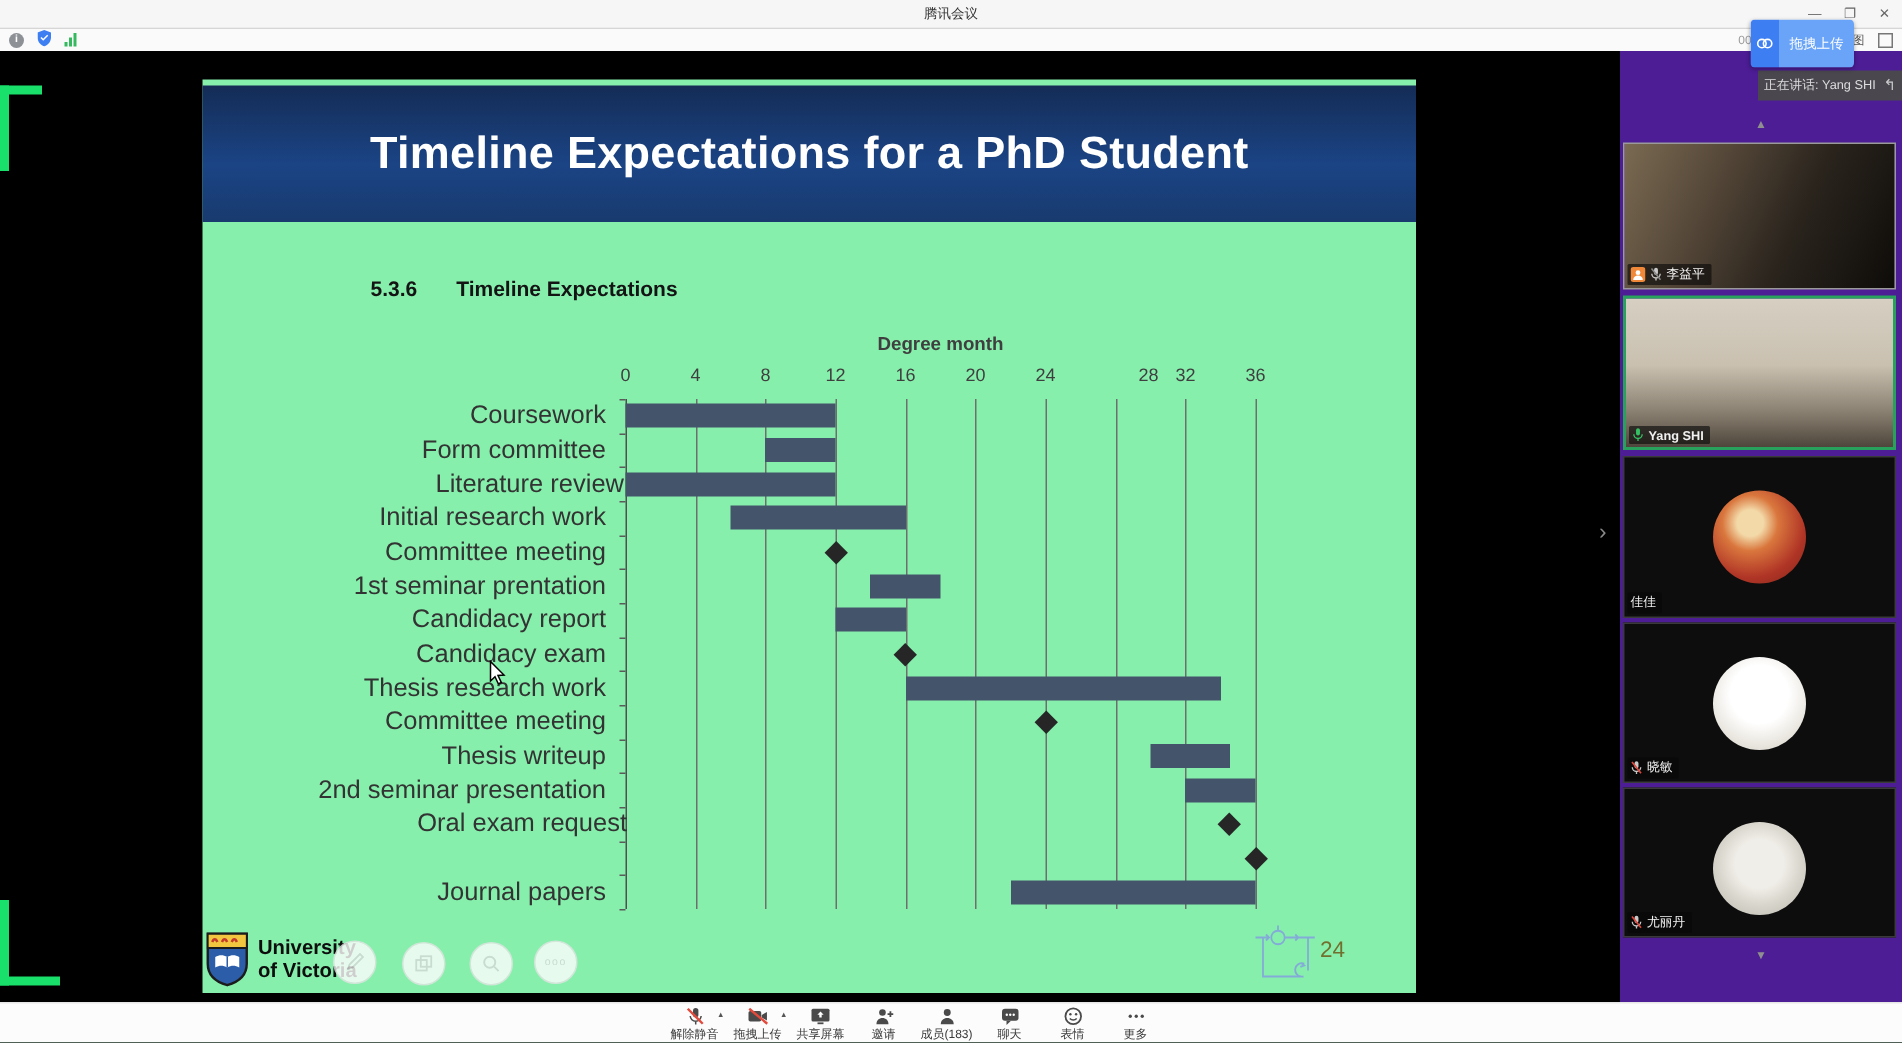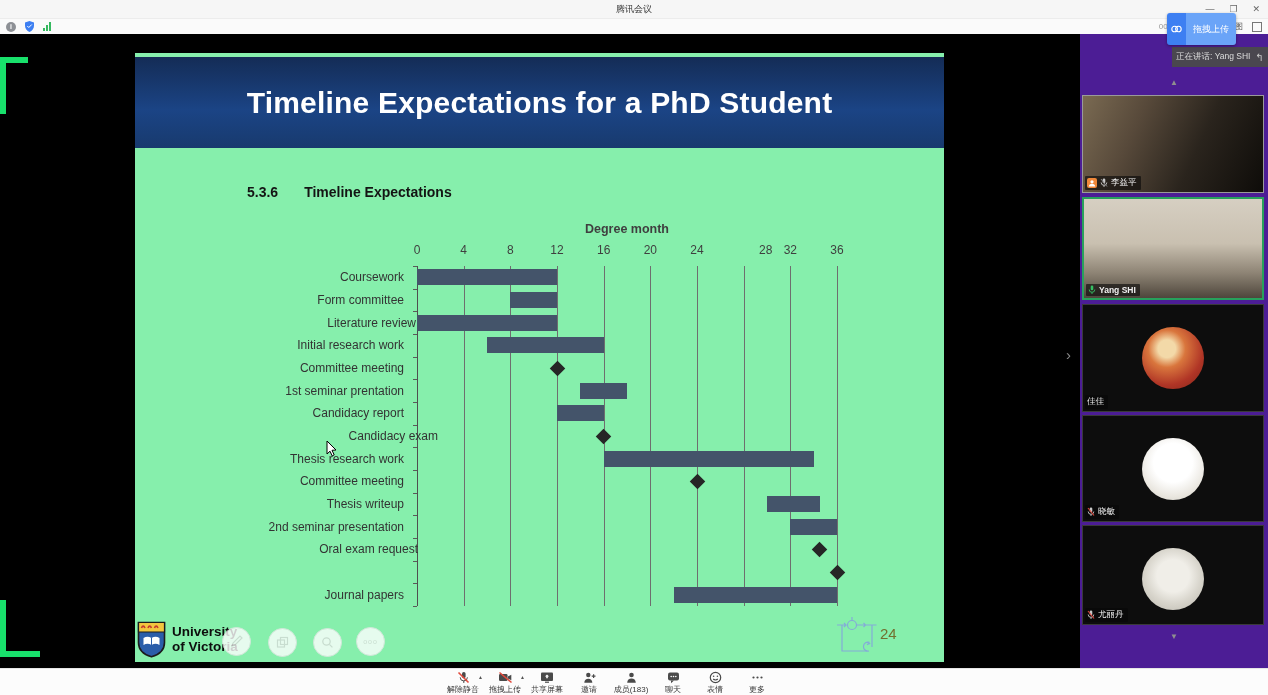--- a/index.html
+++ b/index.html
@@ -35,21 +35,21 @@
           display:flex;align-items:center;justify-content:center;}
   .banner .btxt{color:#fff;font-size:30px;font-weight:bold;letter-spacing:.2px;}
   .secthead{position:absolute;left:112px;top:131px;display:flex;gap:26px;font-size:14px;font-weight:600;color:#141414;}
 
   
   #gantt{position:absolute;left:0;top:0;width:100%;height:100%;}
   .g-title{position:absolute;text-align:center;font-size:12.5px;font-weight:bold;color:#3f3f3f;}
   .g-tick{position:absolute;text-align:center;font-size:12px;color:#3f3f3f;}
   .g-grid{position:absolute;width:1px;background:#6e6e6e;}
   .g-rtick{position:absolute;width:4px;height:1px;background:#5a5a5a;}
-  .g-label{position:absolute;width:269px;text-align:right;font-size:12px;color:#333;line-height:16px;}
+  .g-label{position:absolute;width:269px;text-align:right;font-size:17px;color:#333;line-height:16px;}
   .g-bar{position:absolute;height:16px;}
   .g-mile{position:absolute;width:11px;height:11px;transform:rotate(45deg);}
 
   
   .uvic{position:absolute;left:2px;top:568px;display:flex;gap:6px;align-items:flex-start;}
   .uvic-tx{font-size:13.5px;font-weight:bold;color:#0d0d0d;line-height:15px;padding-top:3px;}
   .ghost{position:absolute;width:27px;height:27px;border:1px solid #e4e4e4;border-radius:50%;
          display:flex;align-items:center;justify-content:center;opacity:.8;background:#fff;}
   .doodle{position:absolute;left:701px;top:563px;}
   .pagenum{position:absolute;left:745px;top:572px;font-size:15px;color:#72702f;}
@@ -199,21 +199,21 @@
         <div class="g-label" style="left: 0px; top: 261.667px; padding-left: 12px;">Literature review</div>
         <div class="g-bar" style="left: 282px; top: 261.667px; width: 140.004px; background: rgb(68, 84, 106);"></div>
         <div class="g-label" style="left: 0px; top: 284.333px;">Initial research work</div>
         <div class="g-bar" style="left: 352.002px; top: 284.333px; width: 116.67px; background: rgb(68, 84, 106);"></div>
         <div class="g-label" style="left: 0px; top: 307px;">Committee meeting</div>
         <div class="g-mile" style="left: 416.504px; top: 309.5px; background: rgb(38, 38, 38);"></div>
         <div class="g-label" style="left: 0px; top: 329.667px;">1st seminar prentation</div>
         <div class="g-bar" style="left: 445.338px; top: 329.667px; width: 46.668px; background: rgb(68, 84, 106);"></div>
         <div class="g-label" style="left: 0px; top: 352.333px;">Candidacy report</div>
         <div class="g-bar" style="left: 422.004px; top: 352.333px; width: 46.668px; background: rgb(68, 84, 106);"></div>
-        <div class="g-label" style="left: 0px; top: 375px; padding-left: 34px;">Candidacy exam</div>
+        <div class="g-label" style="left: 0px; top: 375px;">Candidacy exam</div>
         <div class="g-mile" style="left: 463.172px; top: 377.5px; background: rgb(38, 38, 38);"></div>
         <div class="g-label" style="left: 0px; top: 397.667px; text-align: right;">Thesis research work</div>
         <div class="g-bar" style="left: 468.672px; top: 397.667px; width: 210.006px; background: rgb(68, 84, 106);"></div>
         <div class="g-label" style="left: 0px; top: 420.333px;">Committee meeting</div>
         <div class="g-mile" style="left: 556.508px; top: 422.833px; background: rgb(38, 38, 38);"></div>
         <div class="g-label" style="left: 0px; top: 443px;">Thesis writeup</div>
         <div class="g-bar" style="left: 632.01px; top: 443px; width: 52.5015px; background: rgb(68, 84, 106);"></div>
         <div class="g-label" style="left: 0px; top: 465.667px;">2nd seminar presentation</div>
         <div class="g-bar" style="left: 655.344px; top: 465.667px; width: 46.668px; background: rgb(68, 84, 106);"></div>
         <div class="g-label" style="left: 14px; top: 488.333px;">Oral exam request</div>

